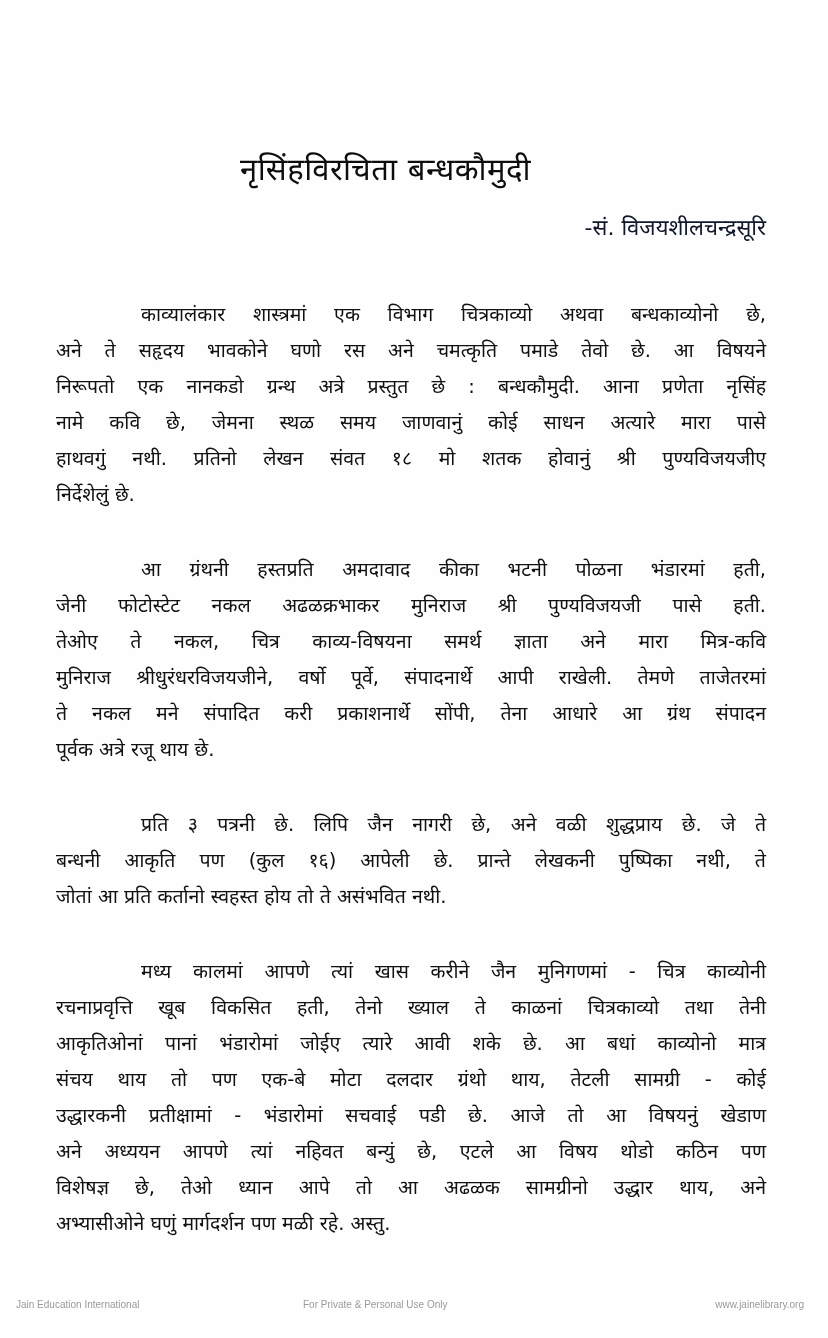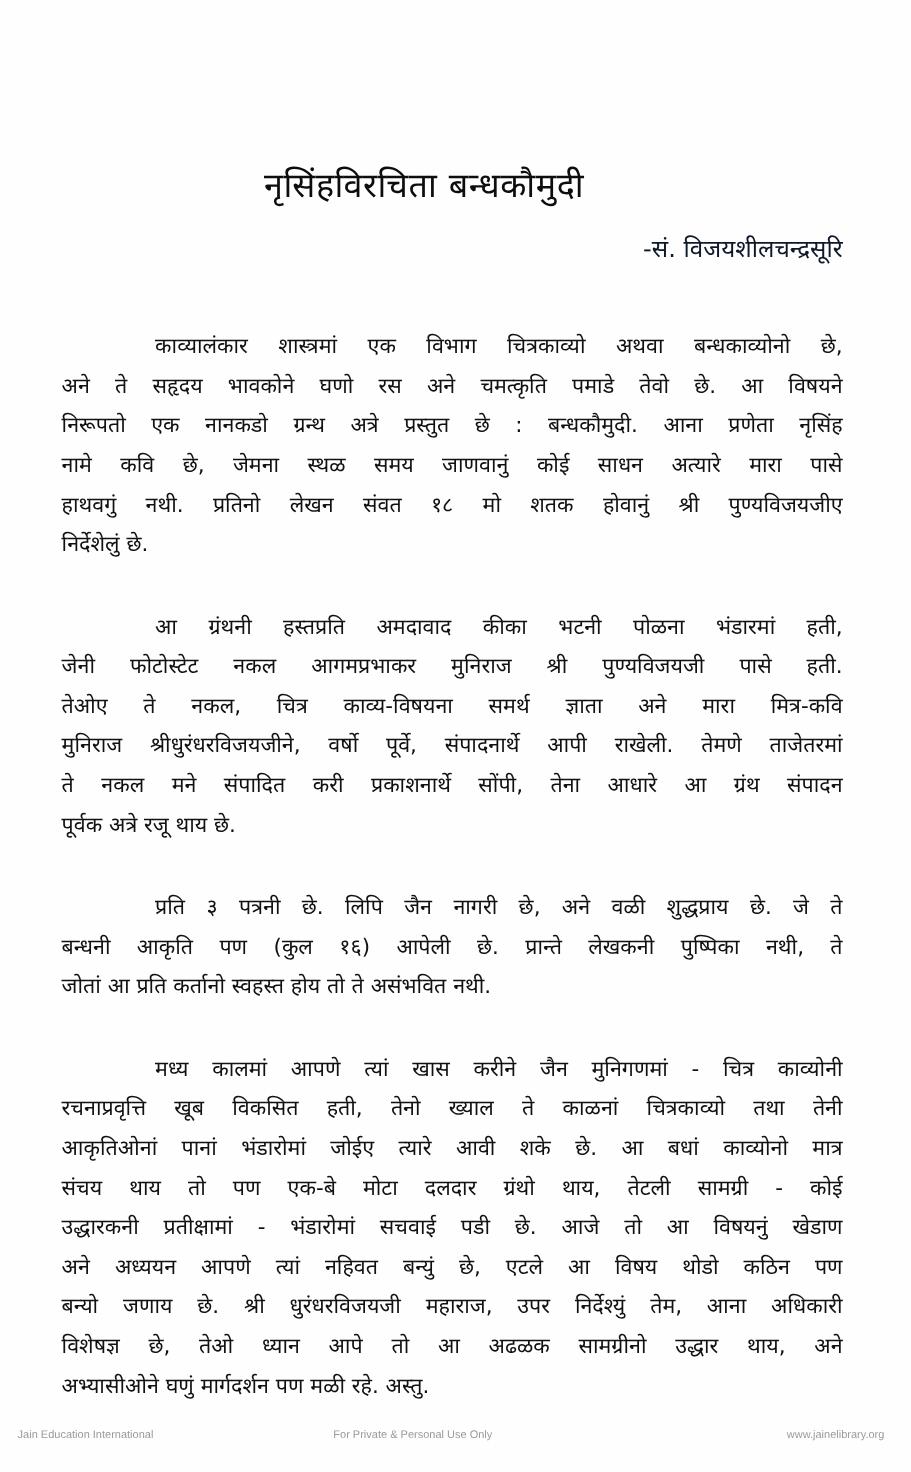--- a/index.html
+++ b/index.html
@@ -102,41 +102,40 @@
       <span class="line first">काव्यालंकार शास्त्रमां एक विभाग चित्रकाव्यो अथवा बन्धकाव्योनो छे,</span>
       <span class="line">अने ते सहृदय भावकोने घणो रस अने चमत्कृति पमाडे तेवो छे. आ विषयने</span>
       <span class="line">निरूपतो एक नानकडो ग्रन्थ अत्रे प्रस्तुत छे : बन्धकौमुदी. आना प्रणेता नृसिंह</span>
       <span class="line">नामे कवि छे, जेमना स्थळ समय जाणवानुं कोई साधन अत्यारे मारा पासे</span>
       <span class="line">हाथवगुं नथी. प्रतिनो लेखन संवत १८ मो शतक होवानुं श्री पुण्यविजयजीए</span>
       <span class="line last">निर्देशेलुं छे.</span>
     </div>
 
     <div class="para">
       <span class="line first">आ ग्रंथनी हस्तप्रति अमदावाद कीका भटनी पोळना भंडारमां हती,</span>
-      <span class="line">जेनी फोटोस्टेट नकल आगमप्रभाकर मुनिराज श्री पुण्यविजयजी पासे हती.</span>
+      <span class="line">जेनी फोटोस्टेट नकल अढळक्रभाकर मुनिराज श्री पुण्यविजयजी पासे हती.</span>
       <span class="line">तेओए ते नकल, चित्र काव्य-विषयना समर्थ ज्ञाता अने मारा मित्र-कवि</span>
       <span class="line">मुनिराज श्रीधुरंधरविजयजीने, वर्षो पूर्वे, संपादनार्थे आपी राखेली. तेमणे ताजेतरमां</span>
       <span class="line">ते नकल मने संपादित करी प्रकाशनार्थे सोंपी, तेना आधारे आ ग्रंथ संपादन</span>
       <span class="line last">पूर्वक अत्रे रजू थाय छे.</span>
     </div>
 
     <div class="para">
       <span class="line first">प्रति ३ पत्रनी छे. लिपि जैन नागरी छे, अने वळी शुद्धप्राय छे. जे ते</span>
       <span class="line">बन्धनी आकृति पण (कुल १६) आपेली छे. प्रान्ते लेखकनी पुष्पिका नथी, ते</span>
       <span class="line last">जोतां आ प्रति कर्तानो स्वहस्त होय तो ते असंभवित नथी.</span>
     </div>
 
     <div class="para">
       <span class="line first">मध्य कालमां आपणे त्यां खास करीने जैन मुनिगणमां - चित्र काव्योनी</span>
       <span class="line">रचनाप्रवृत्ति खूब विकसित हती, तेनो ख्याल ते काळनां चित्रकाव्यो तथा तेनी</span>
       <span class="line">आकृतिओनां पानां भंडारोमां जोईए त्यारे आवी शके छे. आ बधां काव्योनो मात्र</span>
       <span class="line">संचय थाय तो पण एक-बे मोटा दलदार ग्रंथो थाय, तेटली सामग्री - कोई</span>
       <span class="line">उद्धारकनी प्रतीक्षामां - भंडारोमां सचवाई पडी छे. आजे तो आ विषयनुं खेडाण</span>
       <span class="line">अने अध्ययन आपणे त्यां नहिवत बन्युं छे, एटले आ विषय थोडो कठिन पण</span>
-      <span class="line">बन्यो जणाय छे. श्री धुरंधरविजयजी महाराज, उपर निर्देश्युं तेम, आना अधिकारी</span>
       <span class="line">विशेषज्ञ छे, तेओ ध्यान आपे तो आ अढळक सामग्रीनो उद्धार थाय, अने</span>
       <span class="line last">अभ्यासीओने घणुं मार्गदर्शन पण मळी रहे. अस्तु.</span>
     </div>
 
   </div>
 
   <div class="footer">
     <span class="f-left">Jain Education International</span>
     <span class="f-center">For Private &amp; Personal Use Only</span>
     <span class="f-right">www.jainelibrary.org</span>

